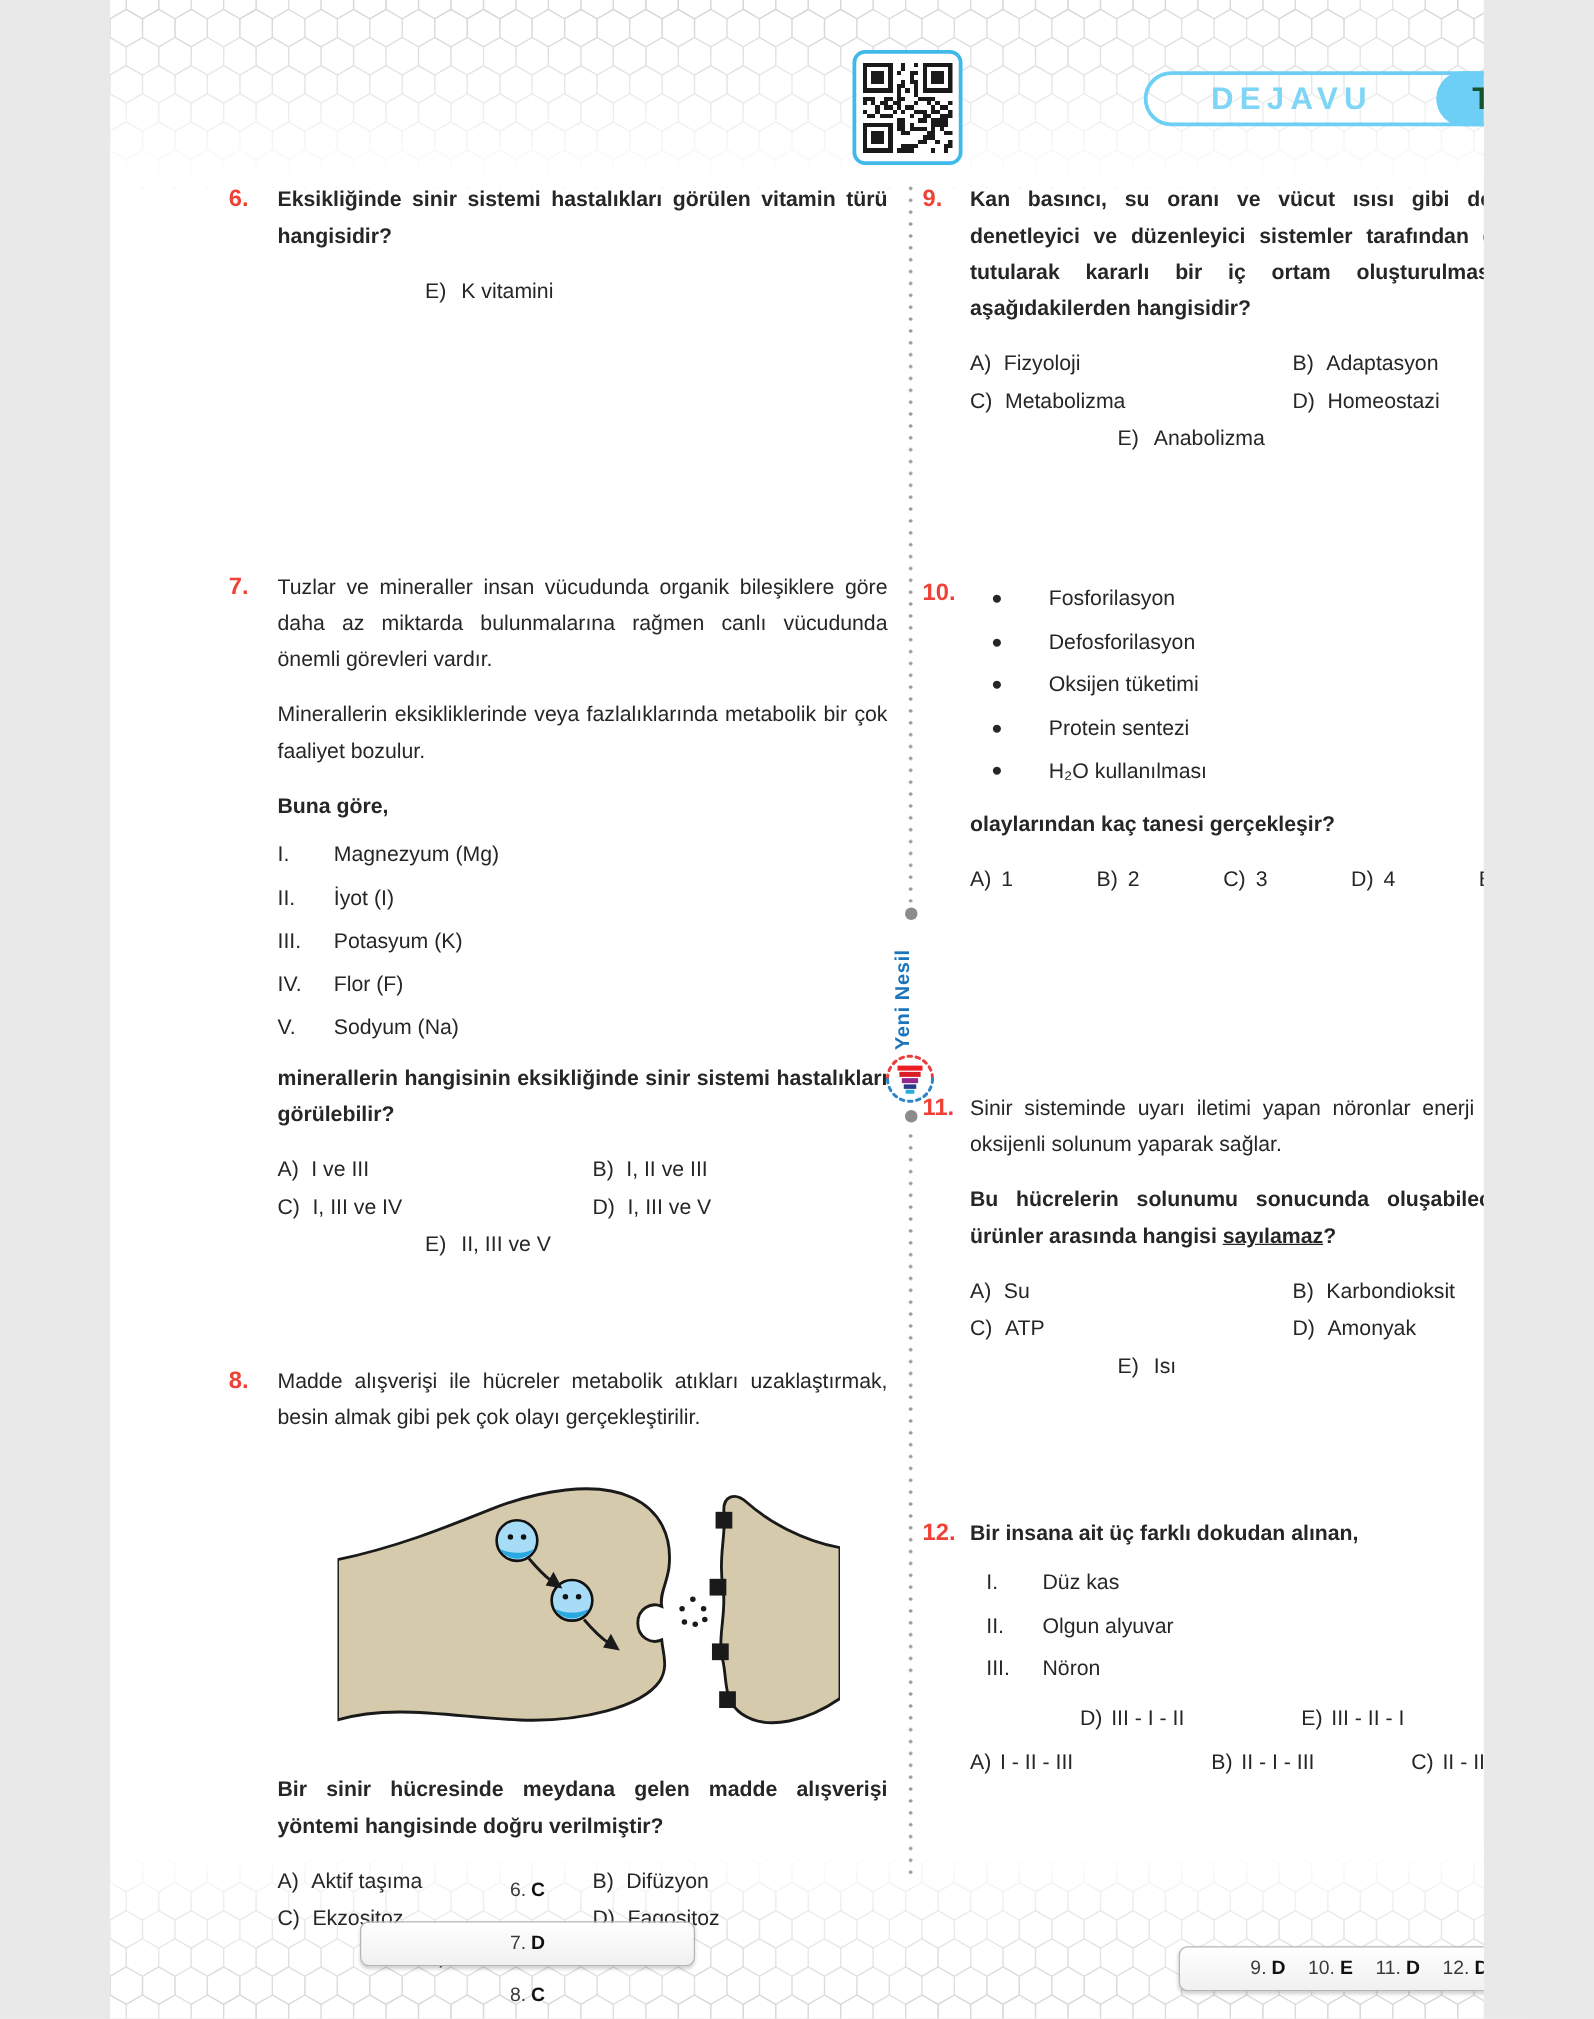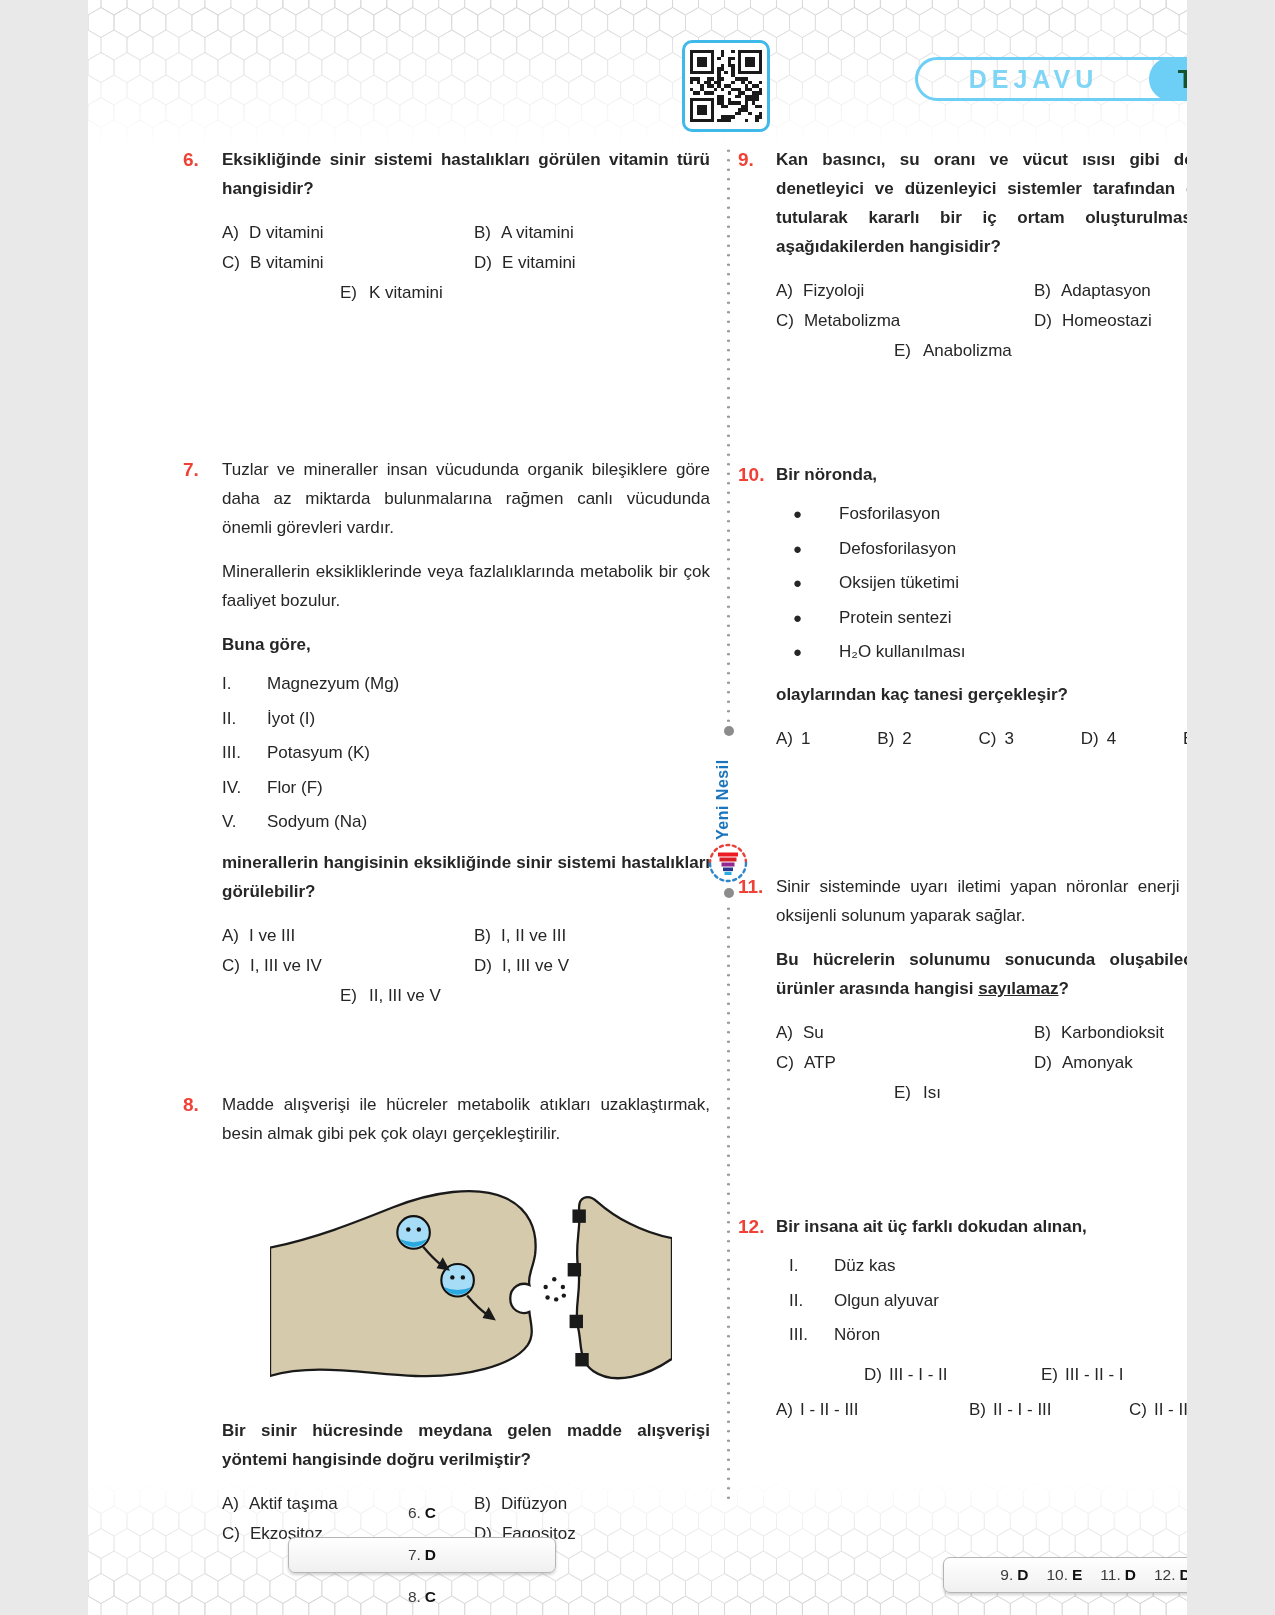--- a/index.html
+++ b/index.html
@@ -1206,26 +1206,20 @@
   </svg>
   <div class="bigdot" style="left:636px;top:888px;"></div>
   <div class="vdots" style="top:904px;height:600px;"></div>
 
   <div class="col" style="left:95px;width:527px;">
 
     <div class="q" style="top:145px;width:527px;">
       <div class="qnum" style="width:39px;">6.</div>
       <div class="qb">
         <p class="p b">Eksikliğinde sinir sistemi hastalıkları görülen vitamin türü hangisidir?</p>
-        <div class="opts">
-          <span class="opt"><span class="lt">A)</span><span>D vitamini</span></span>
-          <span class="opt"><span class="lt">B)</span><span>A vitamini</span></span>
-          <span class="opt"><span class="lt">C)</span><span>B vitamini</span></span>
-          <span class="opt"><span class="lt">D)</span><span>E vitamini</span></span>
-        </div>
         <div class="optE"><span class="lt">E)</span><span>K vitamini</span></div>
       </div>
     </div>
 
     <div class="q" style="top:455px;width:527px;">
       <div class="qnum" style="width:39px;">7.</div>
       <div class="qb">
         <p class="p">Tuzlar ve mineraller insan vücudunda organik bileşiklere göre daha az miktarda bulunmalarına rağmen canlı vücudunda önemli görevleri vardır.</p>
         <p class="p">Minerallerin eksikliklerinde veya fazlalıklarında metabolik bir çok faaliyet bozulur.</p>
         <p class="p b lead">Buna göre,</p>
@@ -1335,21 +1329,20 @@
           <span class="opt"><span class="lt">C)</span><span>Metabolizma</span></span>
           <span class="opt"><span class="lt">D)</span><span>Homeostazi</span></span>
         </div>
         <div class="optE"><span class="lt">E)</span><span>Anabolizma</span></div>
       </div>
     </div>
 
     <div class="q" style="top:460px;width:518px;">
       <div class="qnum" style="width:38px;">10.</div>
       <div class="qb">
-        <p class="p b lead">Bir nöronda,</p>
         <div class="list">
           <div class="li bul">
               <span class="rn">●</span>
               <span>Fosforilasyon</span>
             </div>
           <div class="li bul">
               <span class="rn">●</span>
               <span>Defosforilasyon</span>
             </div>
           <div class="li bul">

